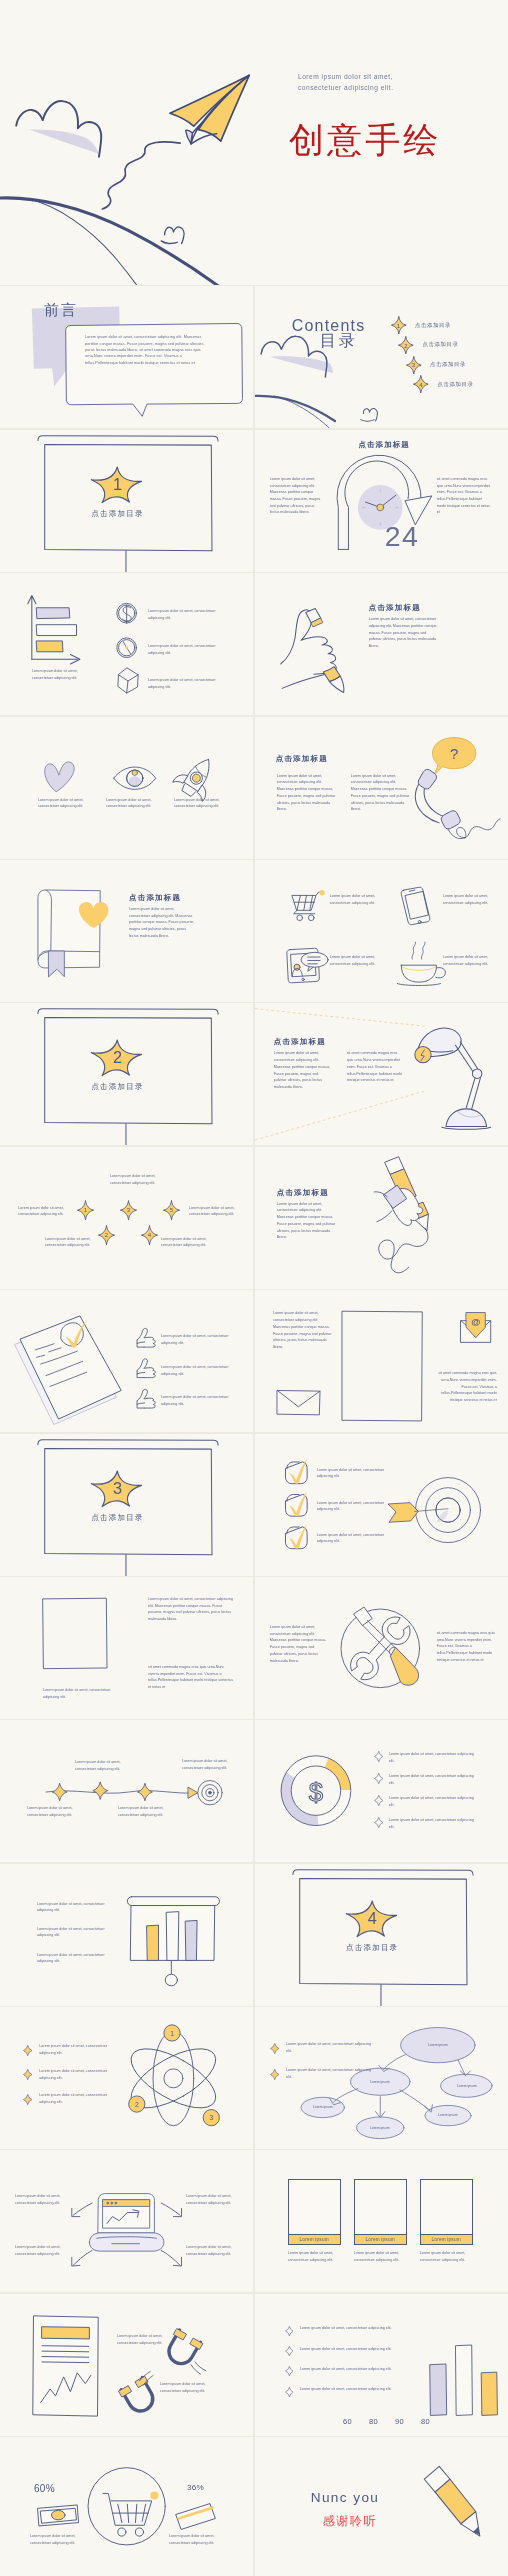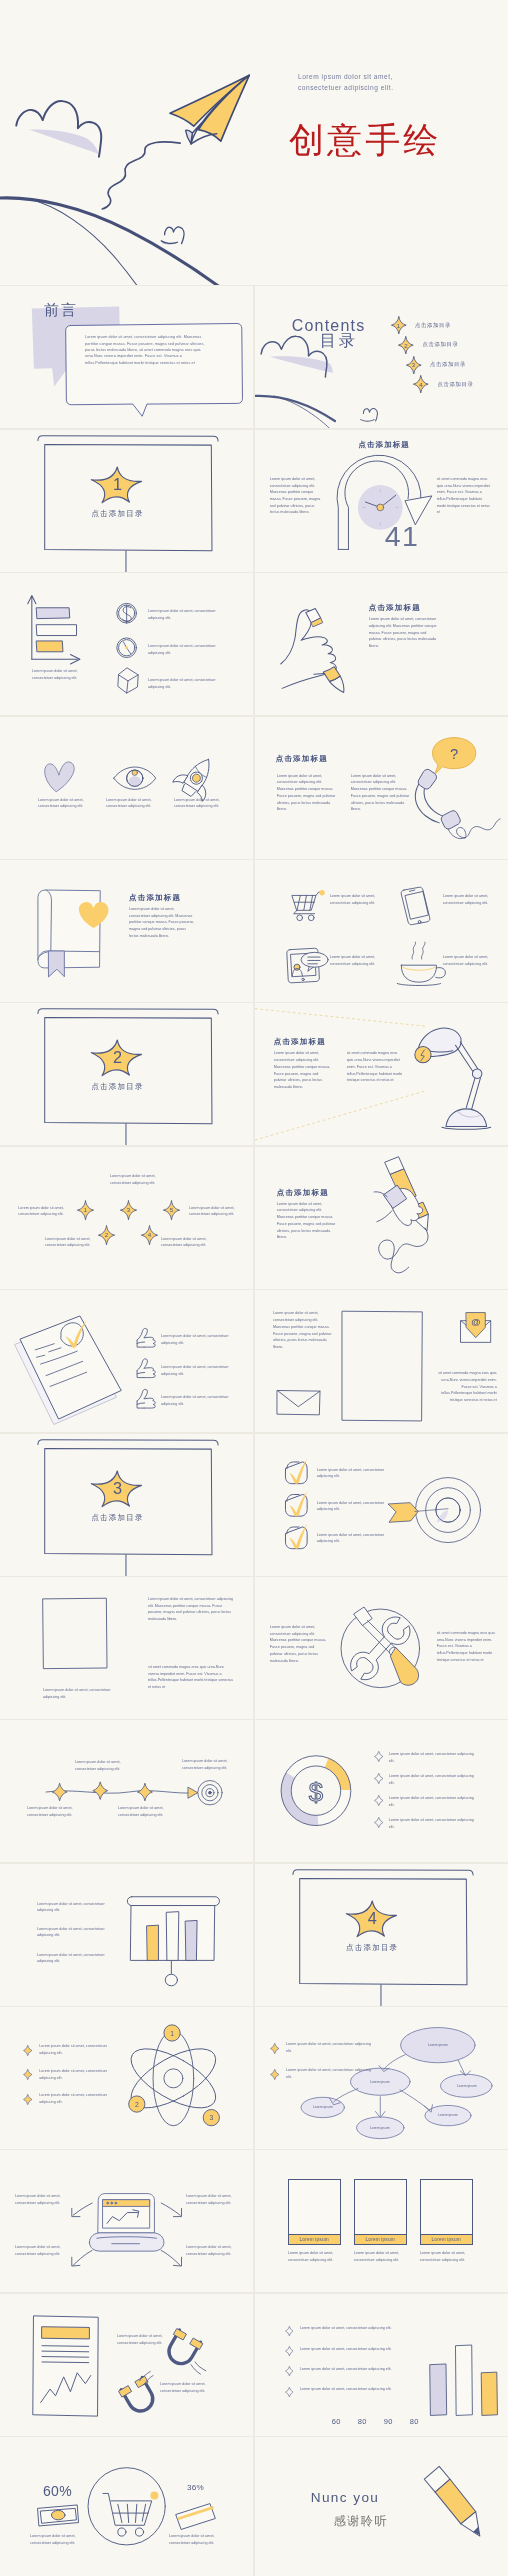--- a/index.html
+++ b/index.html
@@ -116,30 +116,30 @@
   .cd .lbl{width:53px;height:10.2px;background:#fbce6c;border:0.9px solid #4f5a82;border-top:none;display:flex;align-items:center;justify-content:center;font-size:4.7px;color:#4f5a82;letter-spacing:0.2px}
   .cd .cap{margin-top:4.7px;width:50px;font-size:3.7px;line-height:1.82;color:#626a8e}
   
   .rm{position:absolute;width:58px;font-size:3.7px;line-height:1.82;color:#626a8e}
   .rm.a{left:117px;top:39px}.rm.b{left:160px;top:87px}
   
   .bc-list{position:absolute;left:30px;top:30px;width:129px}
   .bc-it{position:relative;height:20.3px}
   .bc-it .dm{position:absolute;left:0;top:2px;width:8.8px;height:10.2px}
   .bc-it .tx2{position:absolute;left:15px;top:1.4px;width:94px;font-size:3.7px;line-height:1.82;color:#626a8e}
-  .bc-lbls .bl{position:absolute;top:123px;width:20.3px;text-align:left;font-size:7.5px;color:#4f5a82;letter-spacing:0.3px}
+  .bc-lbls .bl{position:absolute;top:123px;width:20.3px;text-align:right;font-size:7.5px;color:#4f5a82;letter-spacing:0.3px}
   
   .py{position:absolute;color:#4f5a82}
-  .py.lp{left:34px;top:46px;width:47px;text-align:center;font-size:14px;letter-spacing:0.3px}
+  .py.lp{left:34px;top:46px;width:47px;font-size:10px;letter-spacing:0.3px}
   .py.rp{left:172px;top:46px;width:47px;text-align:center;font-size:8.1px;letter-spacing:0.3px}
   .py.lt2{left:30px;top:96px;width:54px;font-size:3.7px;line-height:1.82;color:#626a8e}
   .py.rt2{left:169px;top:96px;width:54px;font-size:3.7px;line-height:1.82;color:#626a8e}
   
   .tk-en{position:absolute;left:56px;top:53px;font-size:13.6px;color:#4f5a82;letter-spacing:1.4px}
-  .tk-cn{position:absolute;left:79px;top:76px;font-size:12.2px;color:#737373;letter-spacing:1.4px}
+  .tk-cn{position:absolute;left:68px;top:76px;font-size:12.2px;color:#ef4444;letter-spacing:1.4px}
 </style>
 </head>
 <body>
 
 <div class="deck">
 
 <div class="slide full">
   <svg viewBox="0 0 750 420" preserveAspectRatio="none">
     <g fill="none" stroke="#454f78" stroke-linecap="round" stroke-linejoin="round">
 
@@ -270,21 +270,21 @@
         <path d="M138 176 L138 114 A47 47 0 1 1 226 101" stroke-width="1.4" fill="none"></path>
 
         <path d="M123 176 L138 176" stroke-width="1.4"></path>
 
         <path d="M222 104 L261 97 L237 139 Z" stroke-width="1.4" fill="#faf9f4"></path>
       </g>
     </svg>
     <div class="hd-c">点击添加标题</div>
     <div class="clk-l">Lorem ipsum dolor sit amet, consectetuer adipiscing elit. Maecenas porttitor conque massa. Fusce posuere, magna sed pulvinar ultricies, purus lectus malesuada libero.</div>
     <div class="clk-r">sit amet commodo magna eros quis urna.Nunc viverra imperdiet enim. Fusce est. Vivamus a tellus.Pellentesque habitant morbi tristique senectus et netus et</div>
-    <div class="clk-24">41</div>
+    <div class="clk-24">24</div>
   </div>
 </div>
 
 <div class="row">
   <div class="slide half">
     <svg viewBox="0 0 374 209">
       <g fill="none" stroke="#4f5a82" stroke-width="1.4" stroke-linecap="round" stroke-linejoin="round">
         <path d="M47 127 L47 35 M41 45 L47 33 L53 45" stroke-width="1.5"></path>
         <path d="M47 127 L114 127 M104 120 L118 127 L104 134" stroke-width="1.5"></path>
         <path d="M54 51 L102 51 L103 66 L55 67 Z" fill="#dcdaea" stroke-width="1.4"></path>

